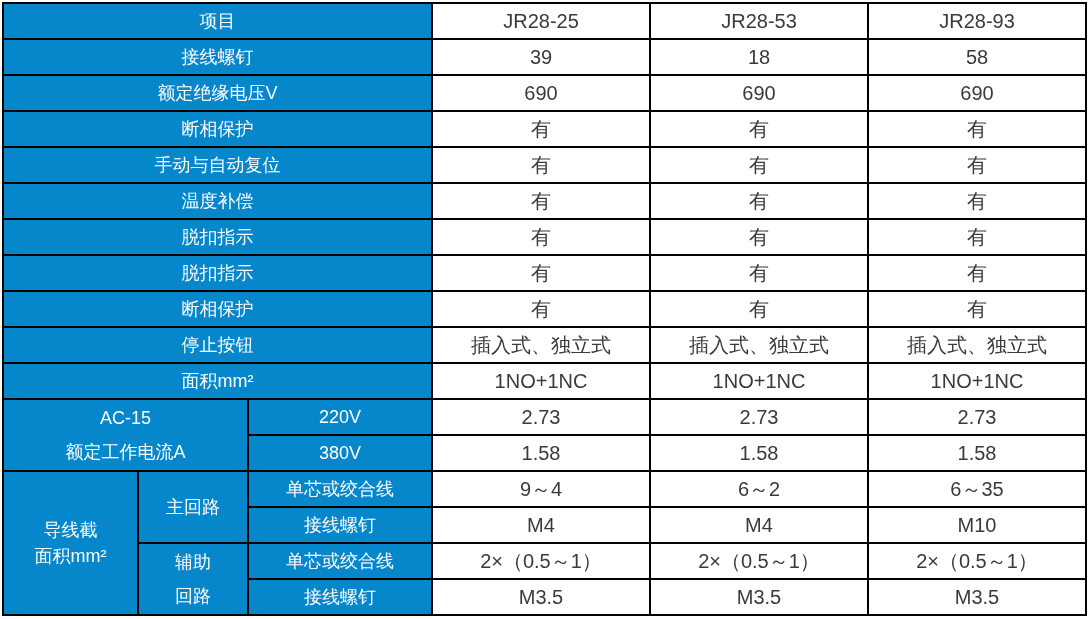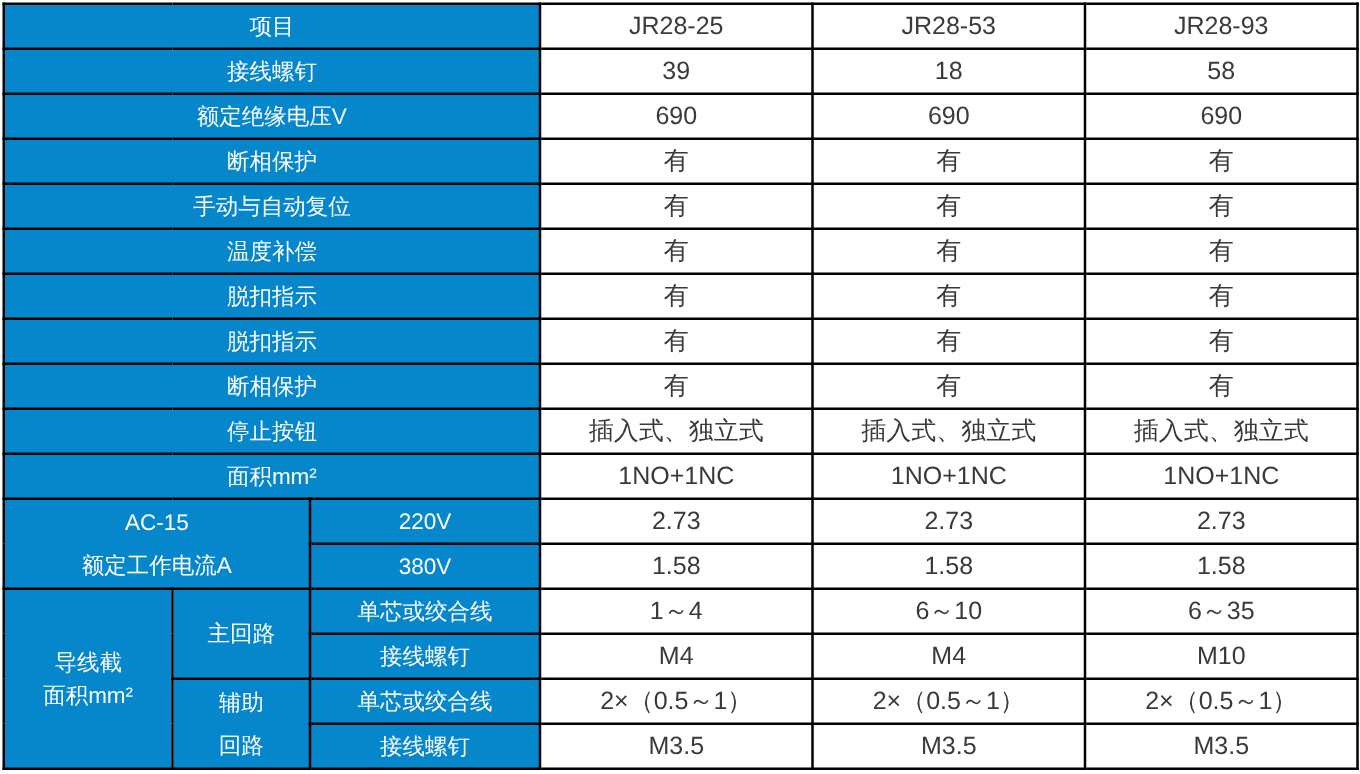--- a/index.html
+++ b/index.html
@@ -144,22 +144,22 @@
           <td class="label">380V</td>
           <td class="value">1.58</td>
           <td class="value">1.58</td>
           <td class="value">1.58</td>
         </tr>
         <tr>
           <td rowspan="4" class="label">导线截
 面积mm²</td>
           <td rowspan="2" class="label">主回路</td>
           <td class="label">单芯或绞合线</td>
-          <td class="value">1～4</td>
-          <td class="value">6～10</td>
+          <td class="value">9～4</td>
+          <td class="value">6～2</td>
           <td class="value">6～35</td>
         </tr>
         <tr>
           <td class="label">接线螺钉</td>
           <td class="value">M4</td>
           <td class="value">M4</td>
           <td class="value">M10</td>
         </tr>
         <tr>
           <td rowspan="2" class="label tall2">辅助

